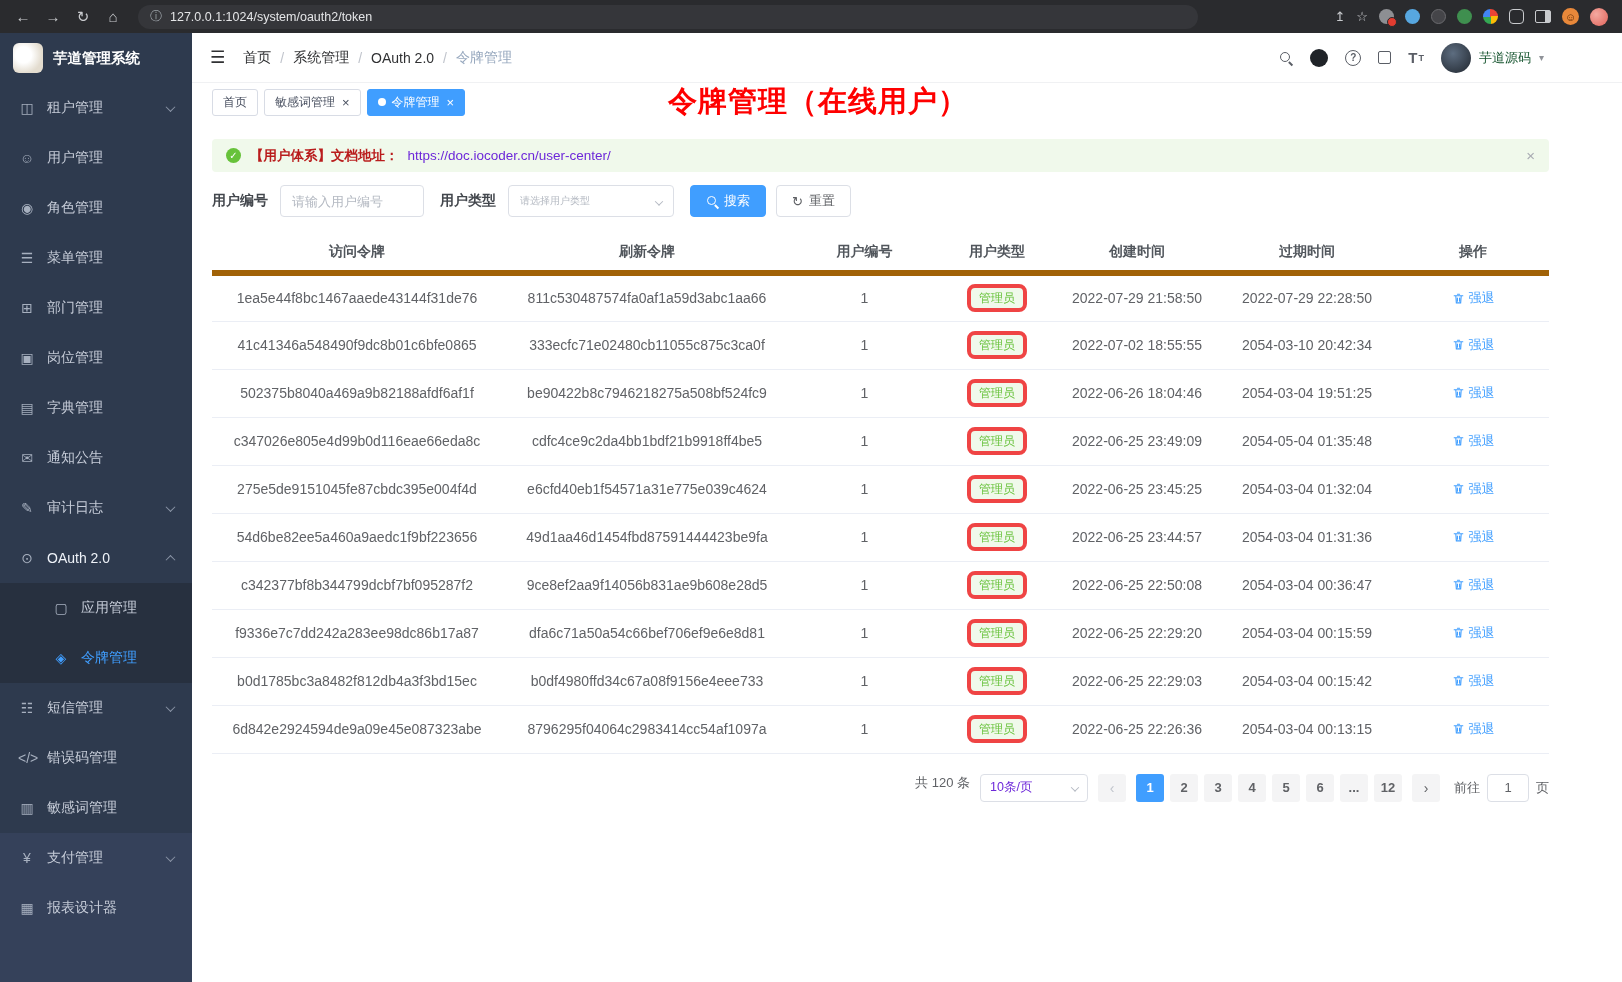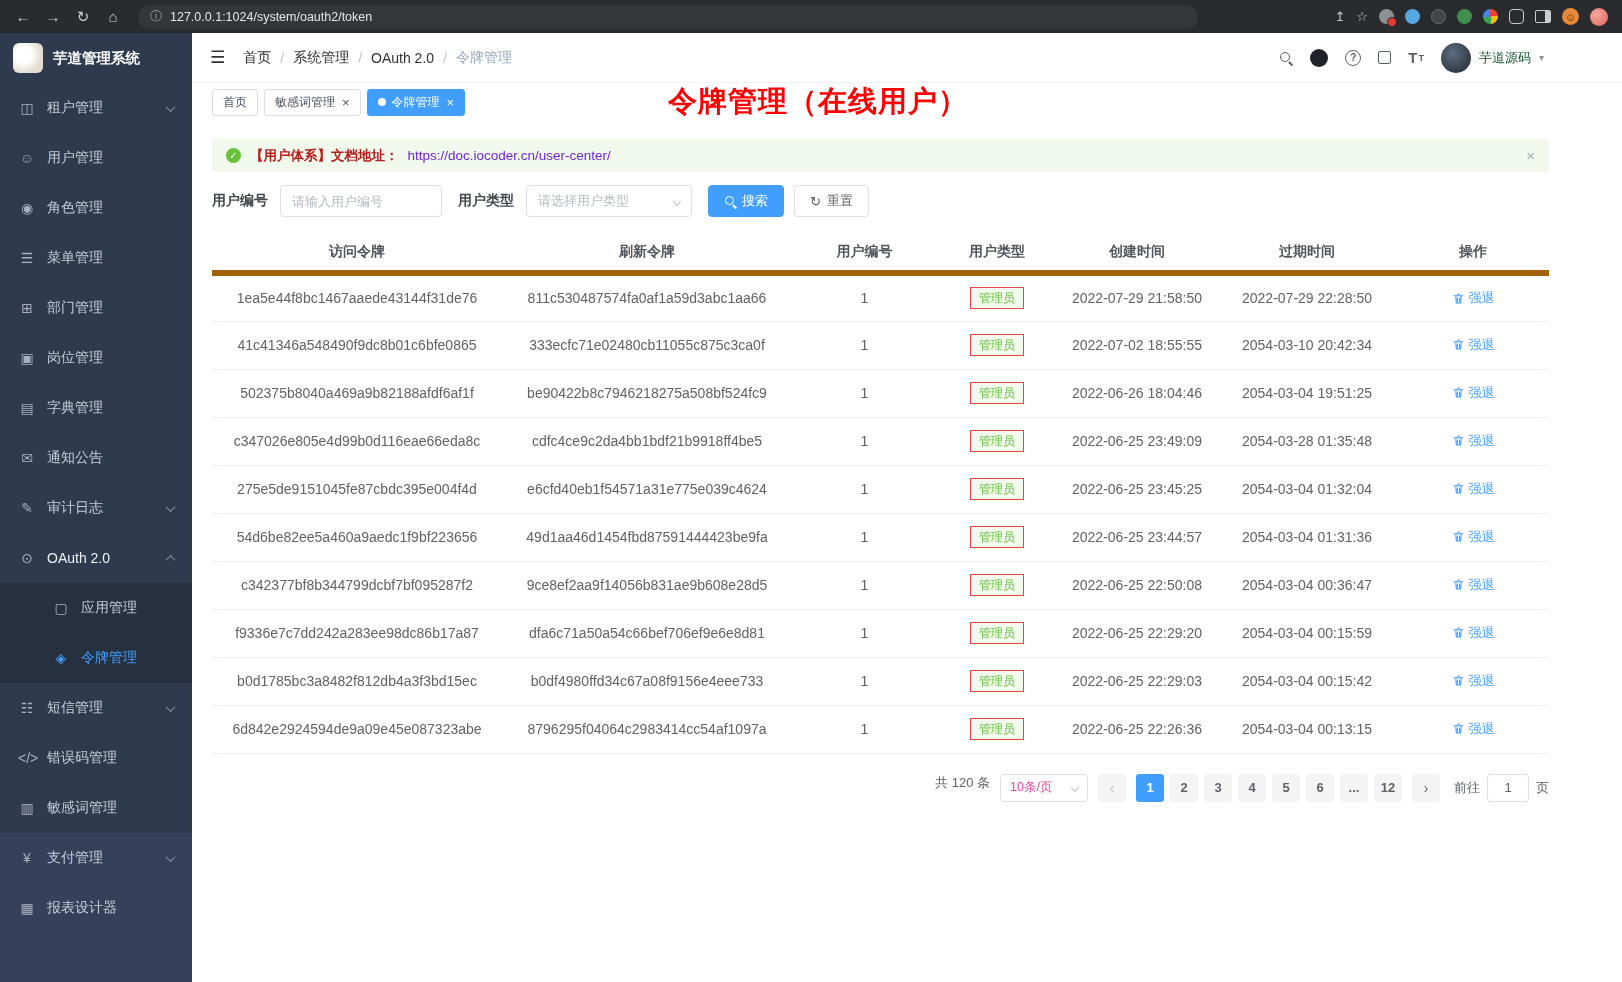--- a/index.html
+++ b/index.html
@@ -89,44 +89,44 @@
   .content{flex:1;padding:12px 73px 0 20px;min-height:0}
   .alert{height:33px;background:#f0f9eb;border-radius:4px;display:flex;align-items:center;padding:0 14px;gap:9px;margin-top:6px}
   .alert-check{width:15px;height:15px;border-radius:50%;background:#67c23a;color:#fff;font-size:10px;display:flex;align-items:center;justify-content:center;flex:0 0 15px}
   .alert-text{font-size:13.5px;color:#b91c1c;font-weight:600}
   .alert-link{font-size:13.5px;color:#6d28d9;cursor:pointer}
   .alert-close{margin-left:auto;color:#a8abb2;font-size:15px;cursor:pointer}
 
   .filters{display:flex;align-items:center;margin-top:13px;font-size:14px}
   .f-label{font-weight:700;color:#43474d;margin-right:12px;white-space:nowrap}
   .f-label.second{margin-left:16px}
-  .el-input{width:162px;height:32px;border:1px solid #dcdfe6;border-radius:4px;display:flex;align-items:center;padding:0 11px;background:#fff}
+  .el-input{width:144px;height:32px;border:1px solid #dcdfe6;border-radius:4px;display:flex;align-items:center;padding:0 11px;background:#fff}
   .el-input input{border:0;outline:0;width:100%;font-size:13px;color:#606266;font-family:inherit;background:transparent}
   .el-input input::placeholder{color:#b4b9c2}
   .el-select{width:166px;height:32px;border:1px solid #dcdfe6;border-radius:4px;display:flex;align-items:center;justify-content:space-between;padding:0 11px;background:#fff;cursor:pointer}
-  .placeholder{color:#b4b9c2;font-size:13px;white-space:nowrap}
+  .placeholder{color:#b4b9c2;font-size:10px;white-space:nowrap}
   .sel-chev{color:#b4b9c2}
   .sel-chev .chev{width:6px;height:6px}
   .btn{height:32px;border-radius:4px;display:inline-flex;align-items:center;gap:6px;padding:0 15px;font-size:13px;cursor:pointer;white-space:nowrap}
   .btn-primary{background:#409eff;color:#fff;border:1px solid #409eff;margin-left:16px}
   .btn-plain{background:#fff;color:#606266;border:1px solid #dcdfe6;margin-left:10px}
   .btn .lens{width:12px;height:12px}
   .btn .lens::before{width:7px;height:7px;border-width:1.5px}
   .btn .lens::after{left:8.5px;top:8.5px}
   .refresh-glyph{font-size:13px}
 
   table{width:100%;border-collapse:collapse;margin-top:16px;table-layout:fixed}
   th{height:40px;font-size:14px;font-weight:700;color:#51565c;text-align:center;border-bottom:6px solid #a16207;white-space:nowrap}
   td{height:48px;font-size:14px;color:#606266;text-align:center;border-bottom:1px solid #ebeef5;white-space:nowrap;overflow:hidden}
-  .tag-success{display:inline-block;padding:1px 8px;font-size:12px;color:#67c23a;background:#f0f9eb;border:1px solid #ef4444;border-radius:0;line-height:18px}
+  .tag-success{display:inline-block;padding:1px 8px;font-size:12px;color:#67c23a;background:#f0f9eb;border:4px solid #ef4444;border-radius:8px;line-height:18px}
   .link-btn{color:#409eff;font-size:13px;display:inline-flex;align-items:center;gap:4px;cursor:pointer}
   .trash-icon-wrap{display:inline-flex;align-items:center}
 
   .pagination{display:flex;justify-content:flex-end;margin-top:20px;gap:10px;font-size:13px;color:#606266}
-  .page-size-select{width:88px;height:28px;border:1px solid #dcdfe6;border-radius:4px;display:flex;align-items:center;justify-content:space-between;padding:0 9px;color:#ec4899;background:#fff;cursor:pointer;font-size:12.5px}
+  .page-size-select{width:108px;height:28px;border:1px solid #dcdfe6;border-radius:4px;display:flex;align-items:center;justify-content:space-between;padding:0 9px;color:#6d28d9;background:#fff;cursor:pointer;font-size:12.5px}
   .nav-btn{width:28px;height:28px;border-radius:3px;background:#f4f4f5;display:flex;align-items:center;justify-content:center;font-size:14px;cursor:pointer}
   .nav-btn.prev{color:#c0c4cc}
   .nav-btn.next{color:#606266}
   .page-list{display:flex;gap:6px}
   .page-btn{min-width:28px;height:28px;padding:0 4px;border-radius:3px;background:#f4f4f5;display:flex;align-items:center;justify-content:center;color:#606266;font-weight:600;cursor:pointer}
   .page-btn.active{background:#409eff;color:#fff}
   .goto{display:flex;align-items:center;gap:7px;margin-left:4px}
   .goto input{width:42px;height:28px;border:1px solid #dcdfe6;border-radius:4px;text-align:center;font-size:13px;color:#606266;outline:none;font-family:inherit}
 </style>
 </head>
@@ -387,21 +387,21 @@
                     </span>
                     <span>强退</span>
                   </span></td>
               </tr>
               <tr>
                 <td><span class="cell-text">c347026e805e4d99b0d116eae66eda8c</span></td>
                 <td><span class="cell-text">cdfc4ce9c2da4bb1bdf21b9918ff4be5</span></td>
                 <td><span class="cell-text">1</span></td>
                 <td><span class="tag-success">管理员</span></td>
                 <td><span class="cell-text">2022-06-25 23:49:09</span></td>
-                <td><span class="cell-text">2054-03-28 01:35:48</span></td>
+                <td><span class="cell-text">2054-05-04 01:35:48</span></td>
                 <td><span class="link-btn">
                     <span class="trash-icon-wrap">
                       <svg width="13" height="13" viewBox="0 0 24 24" fill="none" stroke="currentColor" stroke-width="2" stroke-linecap="round">
                         <path d="M4 7h16M10 4h4M7 7l1 13h8l1-13M10 11v6M14 11v6"></path>
                       </svg>
                     </span>
                     <span>强退</span>
                   </span></td>
               </tr>
               <tr>

